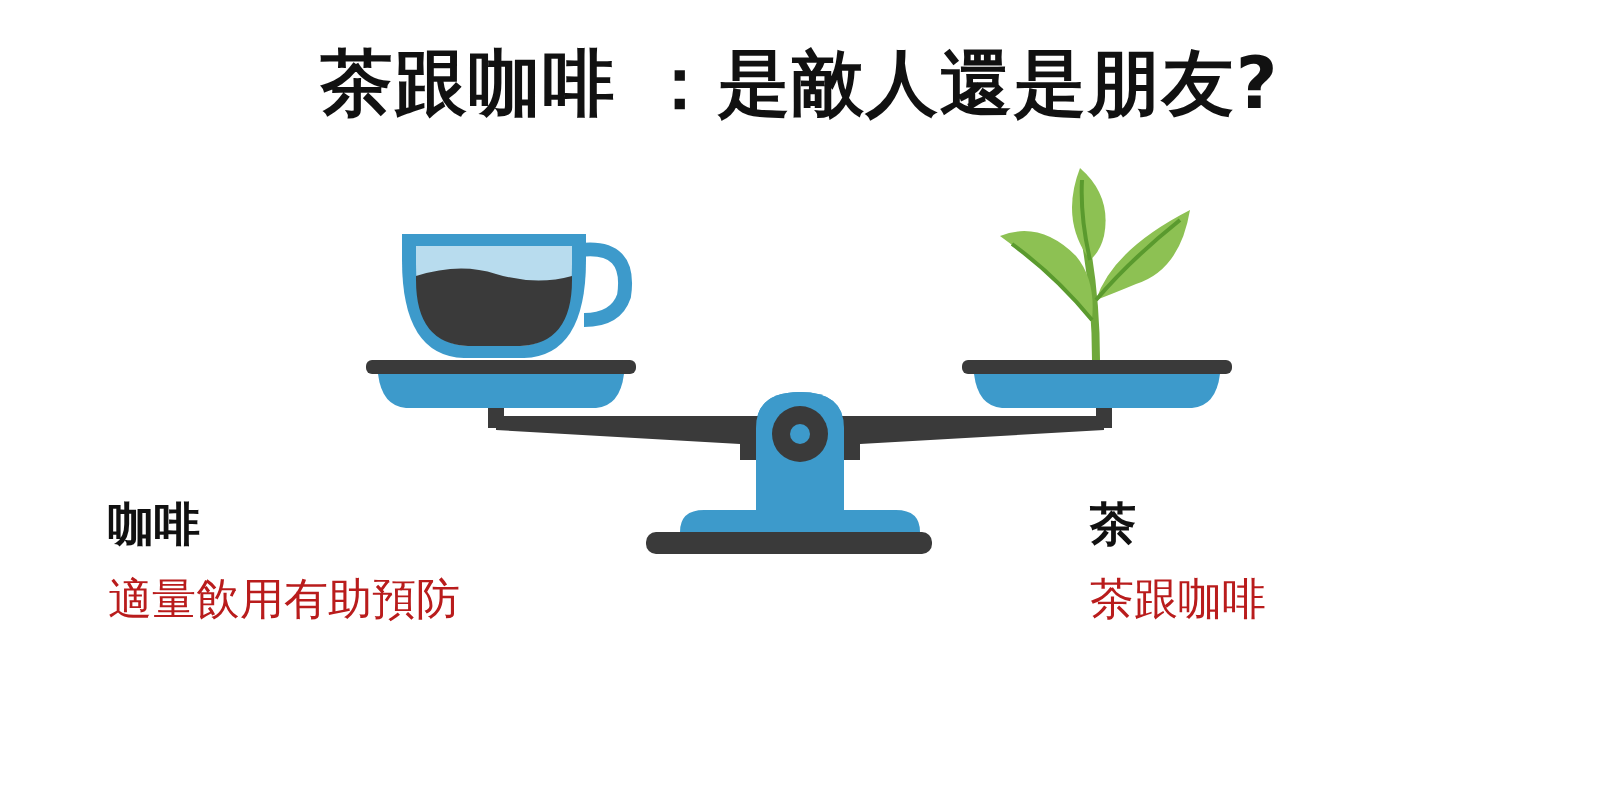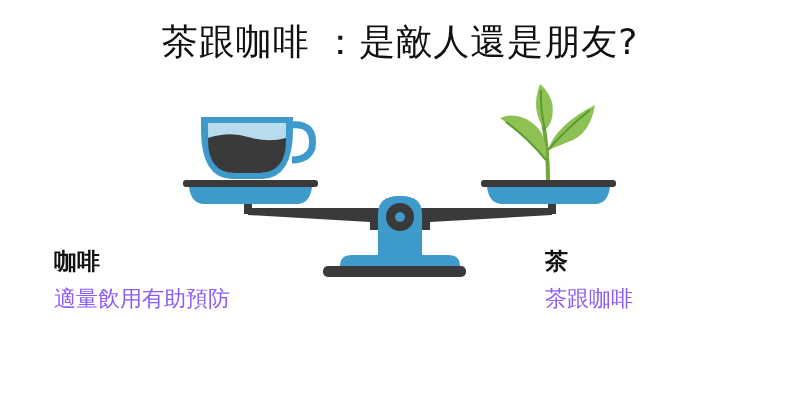--- a/index.html
+++ b/index.html
@@ -5,29 +5,29 @@
   html, body { margin:0; padding:0; }
   body {
     width:800px; height:400px; overflow:hidden;
     background:#ffffff;
     font-family:"DejaVu Sans", sans-serif;
     position:relative;
     color:#111;
   }
   .title {
     position:absolute; left:0; top:18px; width:800px;
-    text-align:center; font-size:36px; font-weight:normal;
+    text-align:center; font-size:36px; font-weight:bold;
     letter-spacing:1px; color:#111;
   }
   .scale { position:absolute; left:0; top:0; width:800px; height:400px; }
-  .col { position:absolute;font-family:Liberation Mono, monospace; }
+  .col { position:absolute; }
   .col-left { left:54px; top:250px; }
   .col-right { left:545px; top:250px; }
   .heading { font-size:23px; font-weight:bold; margin-bottom:8px; line-height:26px; }
-  .line { font-size:22px; line-height:33px; color:#8b5cf6; }
+  .line { font-size:22px; line-height:33px; color:#b91c1c; }
 </style>
 </head>
 <body>
 
 <div class="title">茶跟咖啡 ：是敵人還是朋友?</div>
 
 <svg class="scale" viewBox="0 0 800 400">
 
   <rect x="323" y="266" width="143" height="11" rx="5" fill="#3a3a3a"></rect>
   <path d="M340 266 Q340 255 352 255 L448 255 Q460 255 460 266 Z" fill="#3d9acb"></path>

